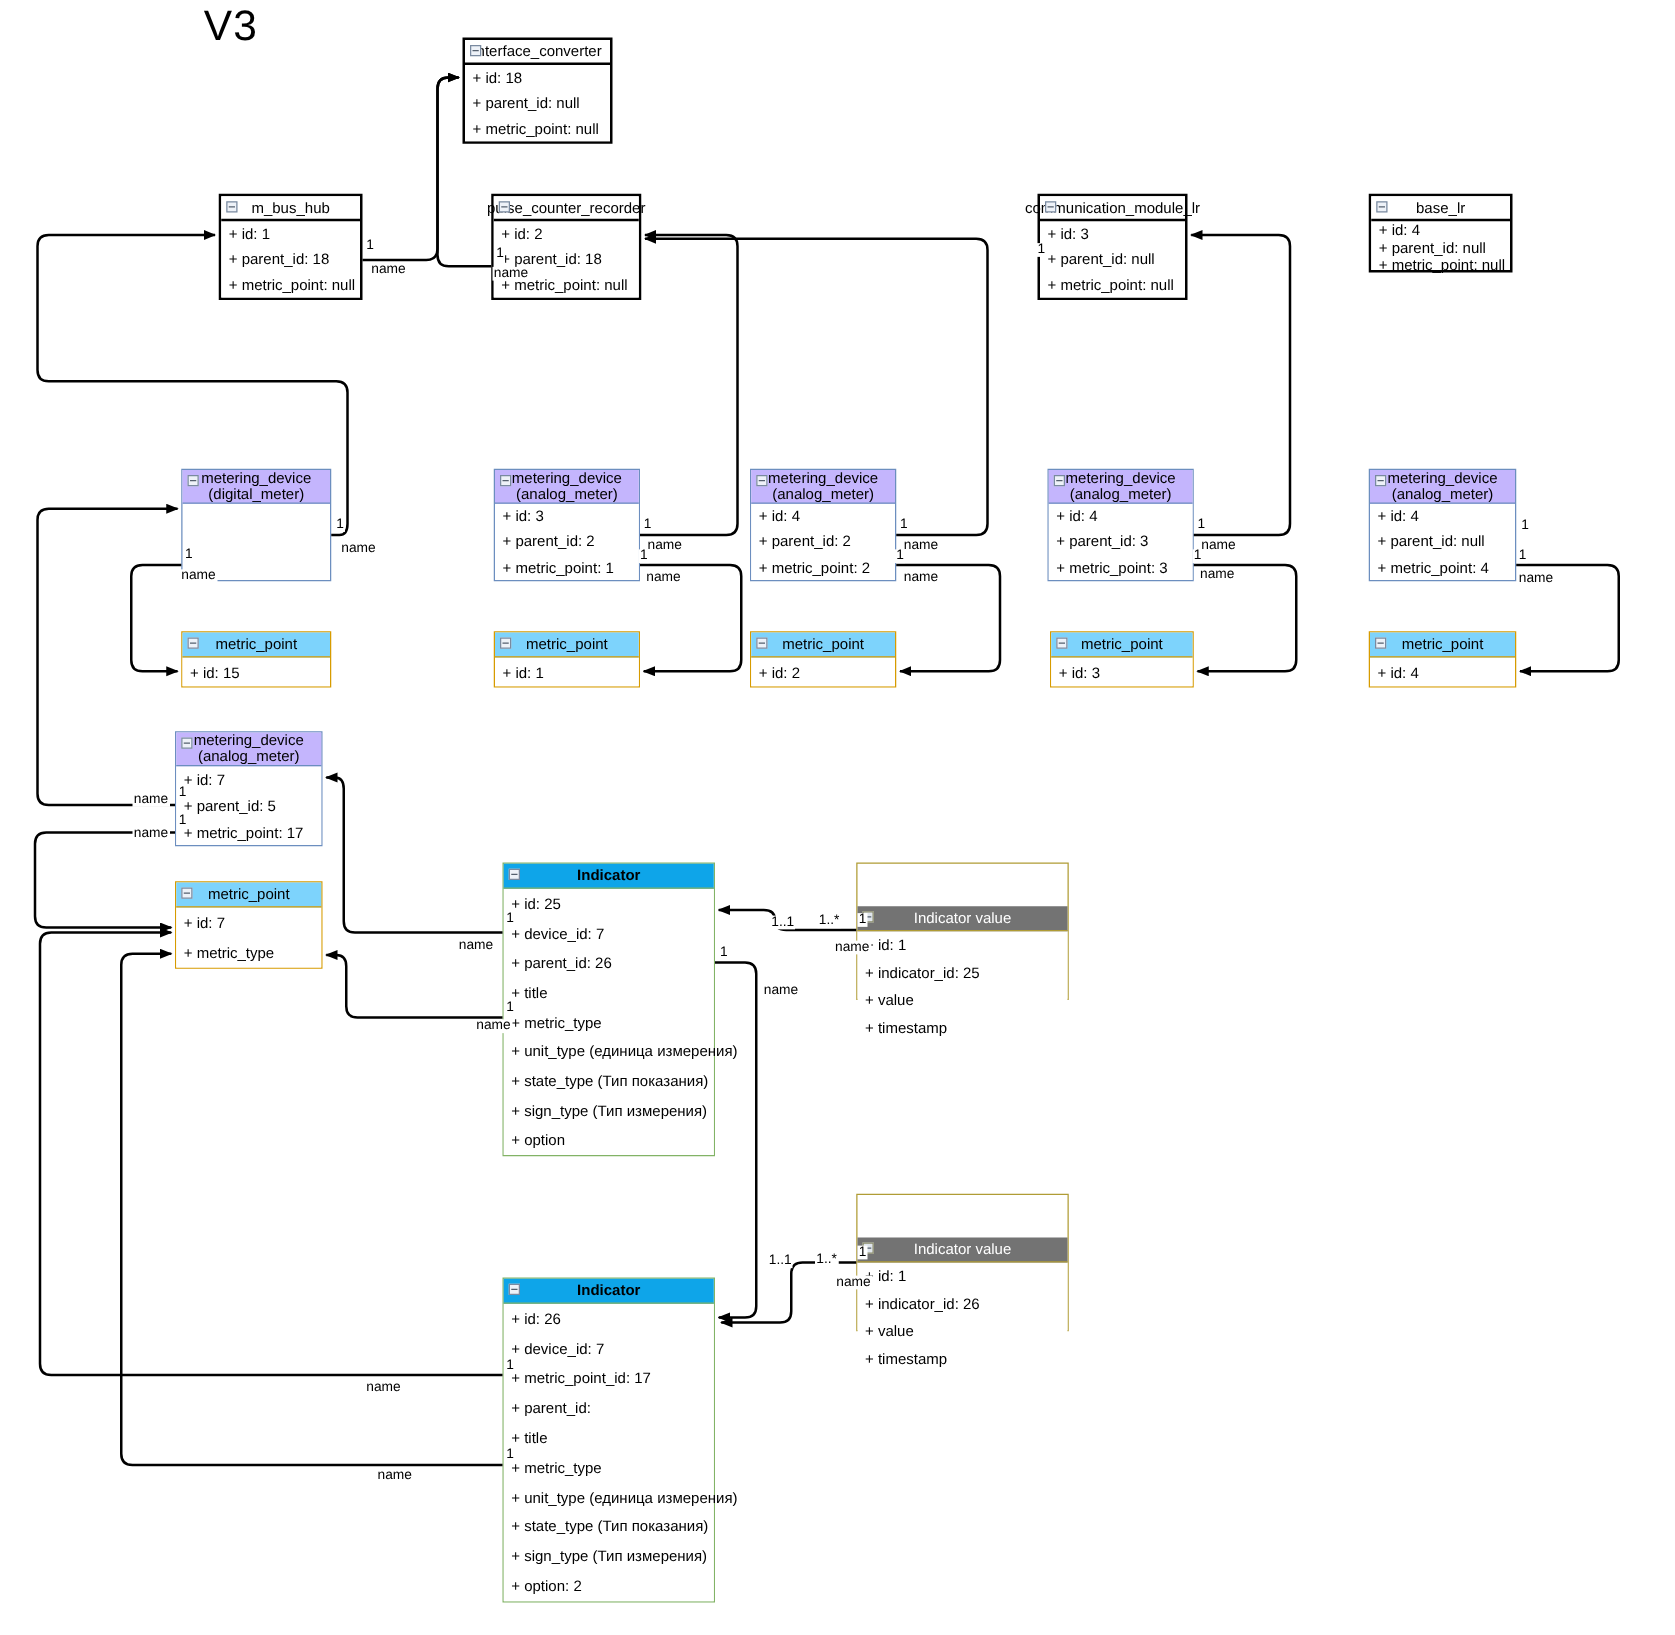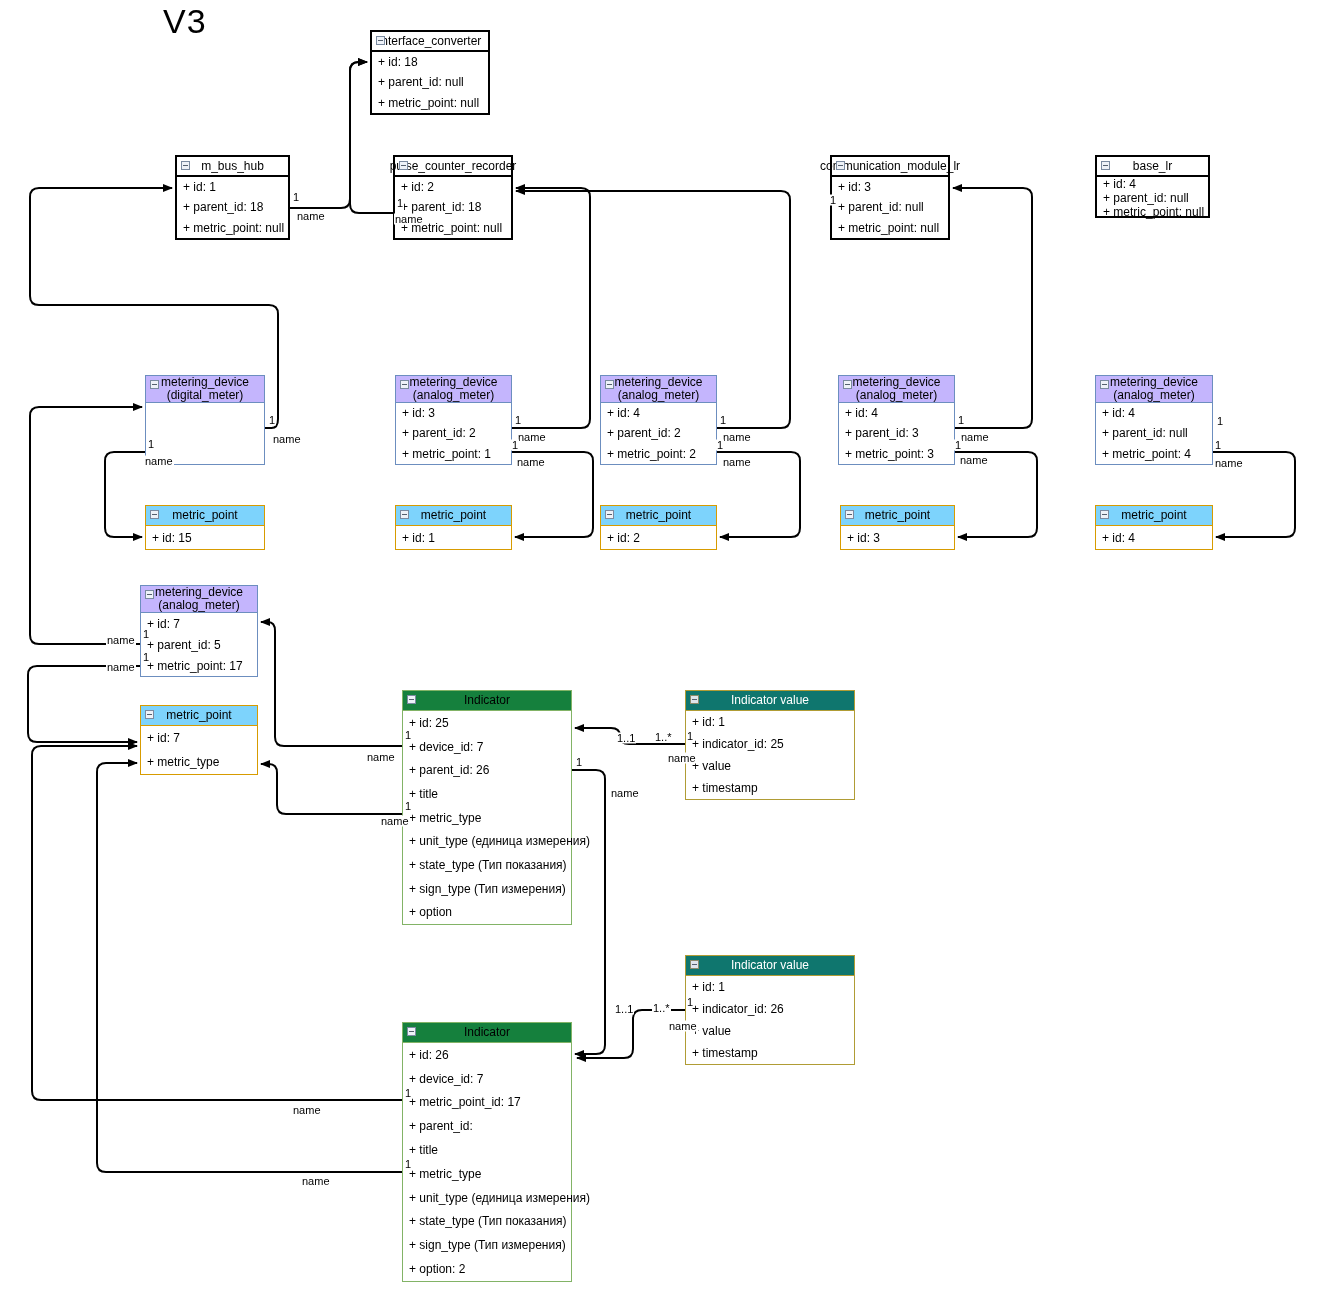--- a/index.html
+++ b/index.html
@@ -15,23 +15,23 @@
   .entity .body{display:flex;flex-direction:column;box-sizing:border-box;background:#fff;}
   .entity .row{flex:1;display:flex;align-items:center;padding-left:6px;font-size:12px;color:#000;white-space:nowrap;}
   
   .plain{border:2px solid #000;}
   .plain .hdr{border-bottom:2px solid #000;background:#fff;}
   .blue{border:1.5px solid #6c8ebf;}
   .blue .hdr{background:#c4b5fd;border-bottom:1.5px solid #6c8ebf;}
   .orange{border:1.5px solid #d79b00;}
   .orange .hdr{background:#7dd3fc;border-bottom:1.5px solid #d79b00;}
   .green{border:1.5px solid #82b366;}
-  .green .hdr{background:#15803d;border-bottom:1.5px solid #82b366;}
+  .green .hdr{background:#0ea5e9;border-bottom:1.5px solid #82b366;font-weight:bold;}
   .gold{border:1.5px solid #b09c35;}
-  .gold .hdr{background:#0f766e;border-bottom:1.5px solid #b09c35;color:#ffffff;}
+  .gold .hdr{background:#737373;border-bottom:1.5px solid #b09c35;color:#ffffff;margin-top:34px;}
   .gold .hdr .collapse{background:#dfe5ec;border-color:#8a8a6a;}
   #edges{position:absolute;left:0;top:0;z-index:3;}
   .elabel{position:absolute;z-index:4;font-size:11px;line-height:11px;color:#000;background:#fff;
           transform:translateY(-50%);padding:0 1px;white-space:nowrap;}
 </style>
 </head>
 <body>
 
 <div id="canvas">
   <div id="diagram-title">V3</div>

